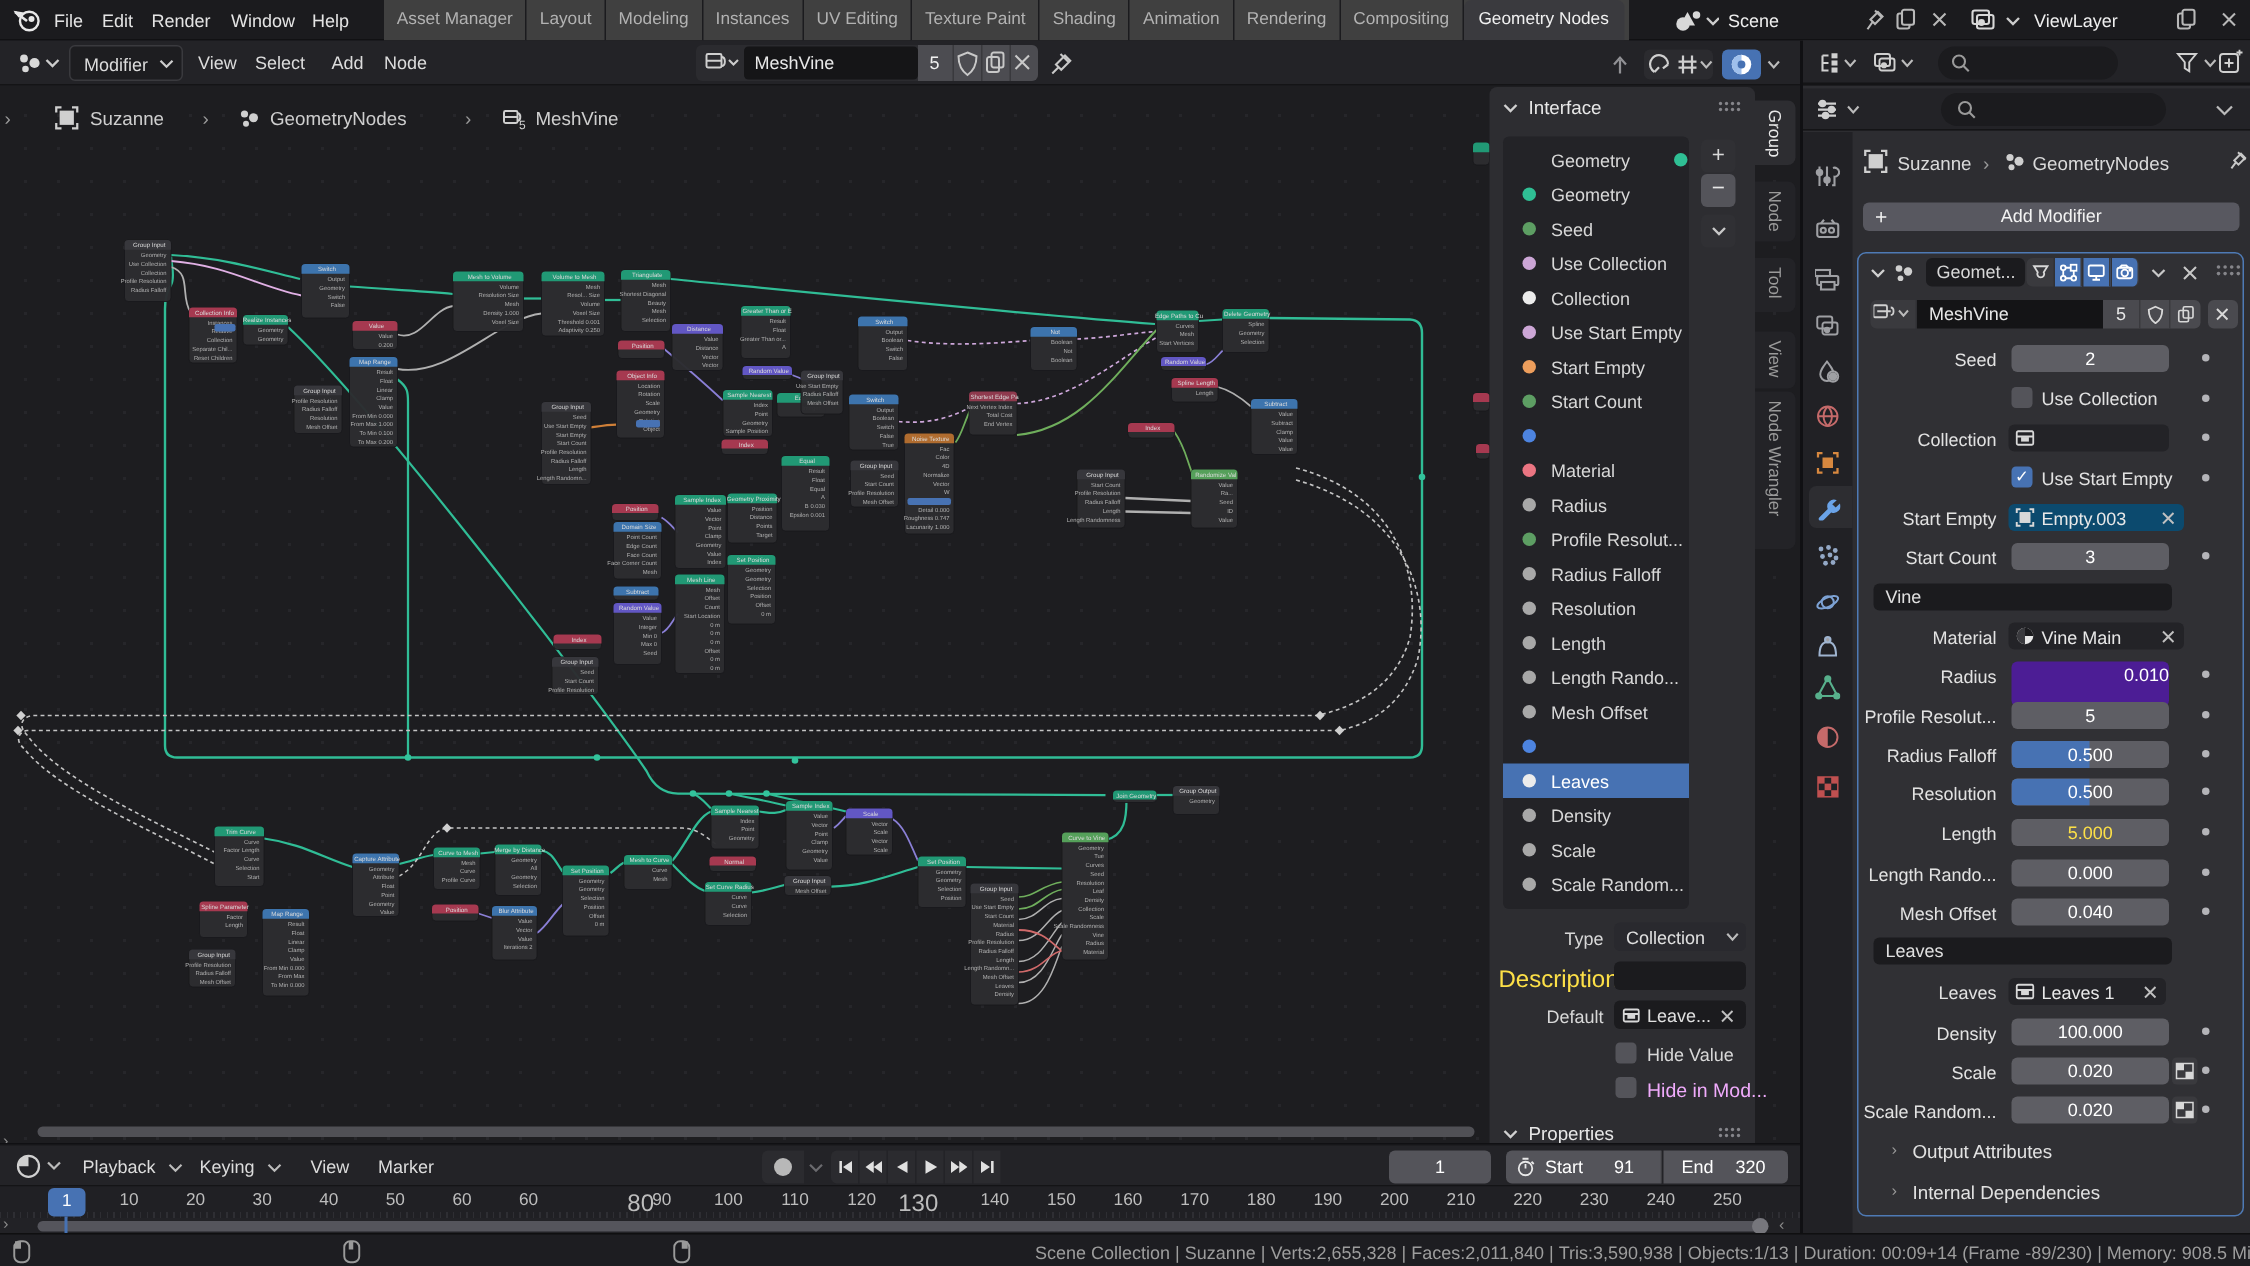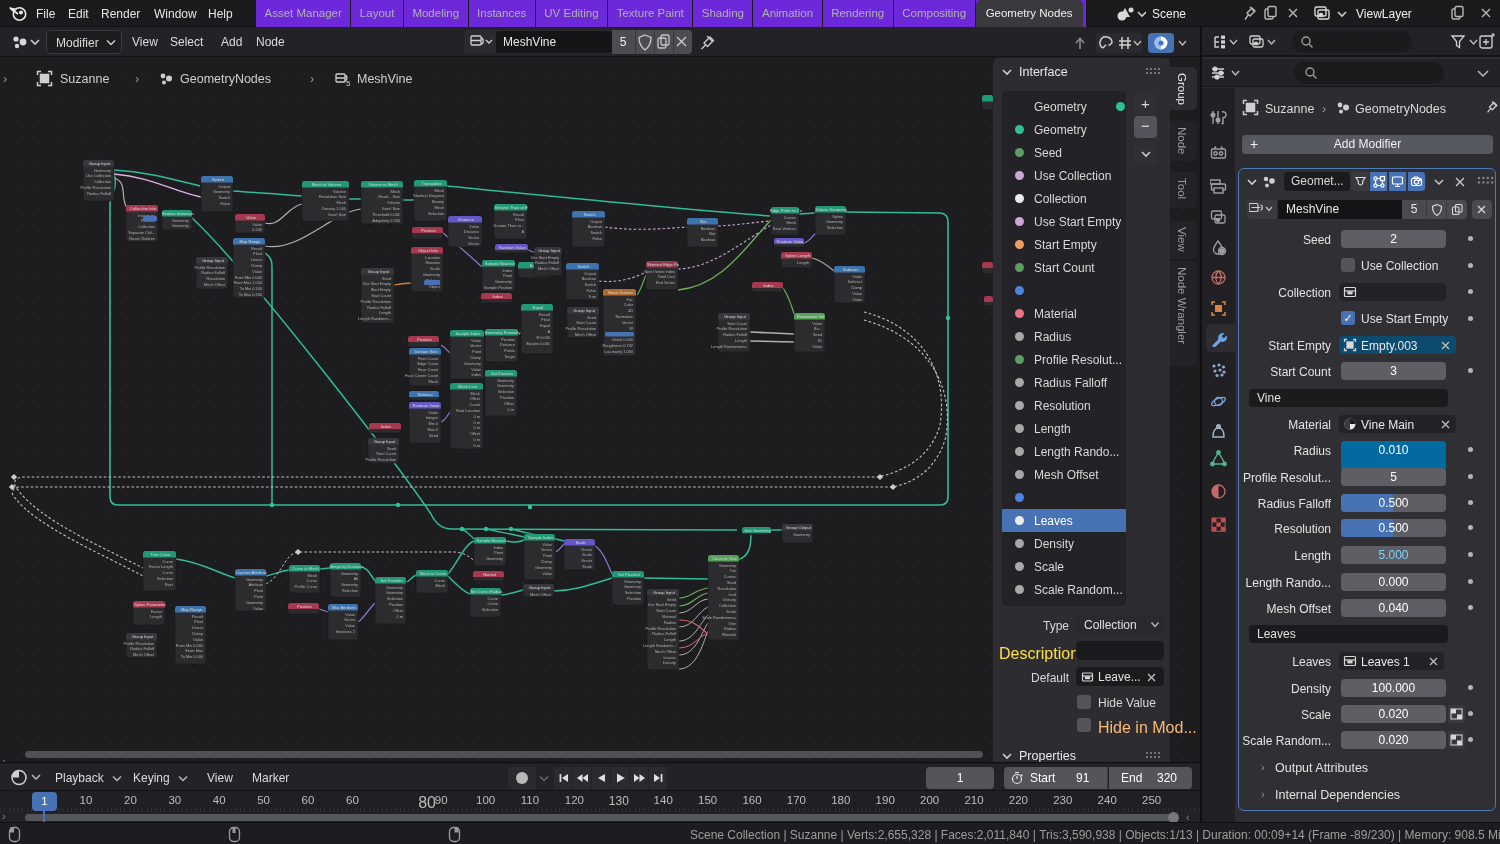--- a/index.html
+++ b/index.html
@@ -15,21 +15,21 @@
    <circle cx="11.5" cy="10" r="6.2" fill="none" stroke="#e8e8e8" stroke-width="1.6"></circle>
    <circle cx="13" cy="8.6" r="2" fill="#e8e8e8"></circle>
    <path d="M2,4 L10,10" stroke="#e8e8e8" stroke-width="1.8"></path>
    <path d="M1,3.2 L8,4.4 L4.4,7.6 Z" fill="#e8e8e8"></path>
  </svg>
  <div class="ab txt" style="left:36px;top:8px;color:#e4e4e4">File</div>
  <div class="ab txt" style="left:68px;top:8px;color:#e4e4e4">Edit</div>
  <div class="ab txt" style="left:101px;top:8px;color:#e4e4e4">Render</div>
  <div class="ab txt" style="left:154px;top:8px;color:#e4e4e4">Window</div>
  <div class="ab txt" style="left:208px;top:8px;color:#e4e4e4">Help</div>
- <div class="ab" style="left:256px;top:0;width:830px;height:27px;background:#6d28d9;display:flex;align-items:center;overflow:hidden">
+ <div class="ab" style="left:256px;top:0;width:830px;height:27px;background:#404040;display:flex;align-items:center;overflow:hidden">
    <div style="padding:0 8.5px;color:#b2b2b2;font-size:11.5px;height:27px;line-height:27px;white-space:nowrap;flex-shrink:0;border-right:1px solid #1b1b1e">Asset Manager</div>
    <div style="padding:0 8.5px;color:#b2b2b2;font-size:11.5px;height:27px;line-height:27px;white-space:nowrap;flex-shrink:0;border-right:1px solid #1b1b1e">Layout</div>
    <div style="padding:0 8.5px;color:#b2b2b2;font-size:11.5px;height:27px;line-height:27px;white-space:nowrap;flex-shrink:0;border-right:1px solid #1b1b1e">Modeling</div>
    <div style="padding:0 8.5px;color:#b2b2b2;font-size:11.5px;height:27px;line-height:27px;white-space:nowrap;flex-shrink:0;border-right:1px solid #1b1b1e">Instances</div>
    <div style="padding:0 8.5px;color:#b2b2b2;font-size:11.5px;height:27px;line-height:27px;white-space:nowrap;flex-shrink:0;border-right:1px solid #1b1b1e">UV Editing</div>
    <div style="padding:0 8.5px;color:#b2b2b2;font-size:11.5px;height:27px;line-height:27px;white-space:nowrap;flex-shrink:0;border-right:1px solid #1b1b1e">Texture Paint</div>
    <div style="padding:0 8.5px;color:#b2b2b2;font-size:11.5px;height:27px;line-height:27px;white-space:nowrap;flex-shrink:0;border-right:1px solid #1b1b1e">Shading</div>
    <div style="padding:0 8.5px;color:#b2b2b2;font-size:11.5px;height:27px;line-height:27px;white-space:nowrap;flex-shrink:0;border-right:1px solid #1b1b1e">Animation</div>
    <div style="padding:0 8.5px;color:#b2b2b2;font-size:11.5px;height:27px;line-height:27px;white-space:nowrap;flex-shrink:0;border-right:1px solid #1b1b1e">Rendering</div>
    <div style="padding:0 8.5px;color:#b2b2b2;font-size:11.5px;height:27px;line-height:27px;white-space:nowrap;flex-shrink:0;border-right:1px solid #1b1b1e">Compositing</div>
@@ -991,21 +991,21 @@
           </g>
         </svg>
         <div class="ab" style="left:22px;top:3px;color:#e0e0e0;font-size:12px">Leave...</div>
         <svg style="left:70px;top:5px" width="11" height="11" viewBox="0 0 11 11">
           <path d="M2,2 l7,7 M9,2 l-7,7" stroke="#c0c0c0" stroke-width="1.3"></path>
         </svg>
       </div>
 <div class="ab" style="left:84px;top:637px;width:14px;height:14px;background:#54545a;border-radius:3px"></div>
 <div class="ab" style="left:105px;top:638px;color:#d8d8d8;font-size:12px;white-space:nowrap">Hide Value</div>
 <div class="ab" style="left:84px;top:660px;width:14px;height:14px;background:#54545a;border-radius:3px"></div>
-<div class="ab" style="left:105px;top:661px;color:#fdba74;font-size:16px;white-space:nowrap">Hide in Mod...</div>
+<div class="ab" style="left:105px;top:661px;color:#f0abfc;font-size:13px;white-space:nowrap">Hide in Mod...</div>
 <svg style="left:8px;top:693px" width="12" height="10" viewBox="0 0 12 10">
         <path d="M2,3 l4,4 l4,-4" stroke="#d0d0d0" stroke-width="1.6" fill="none"></path>
       </svg>
 <div class="ab" style="left:26px;top:691px;color:#e8e8e8;font-size:12.5px">Properties</div>
 <svg style="left:152px;top:693px" width="16" height="10" viewBox="0 0 16 10">
         <g fill="#85858a">
           <circle cx="2" cy="2" r="1.1"></circle>
           <circle cx="6" cy="2" r="1.1"></circle>
           <circle cx="10" cy="2" r="1.1"></circle>
           <circle cx="14" cy="2" r="1.1"></circle>
@@ -1103,21 +1103,21 @@
 <div class="ab" style="left:154.79999999999998px;top:3px;width:40px;text-align:center;color:#bdbdbd;font-size:11.5px">30</div>
 <div class="ab" style="left:199.2px;top:3px;width:40px;text-align:center;color:#bdbdbd;font-size:11.5px">40</div>
 <div class="ab" style="left:243.60000000000002px;top:3px;width:40px;text-align:center;color:#bdbdbd;font-size:11.5px">50</div>
 <div class="ab" style="left:288.0px;top:3px;width:40px;text-align:center;color:#bdbdbd;font-size:11.5px">60</div>
 <div class="ab" style="left:332.40000000000003px;top:3px;width:40px;text-align:center;color:#bdbdbd;font-size:11.5px">60</div>
 <div class="ab" style="left:396px;top:3px;width:40px;text-align:right;color:#bdbdbd;font-size:16px">80</div>
 <div class="ab" style="left:421.2px;top:3px;width:40px;text-align:center;color:#bdbdbd;font-size:11.5px">90</div>
 <div class="ab" style="left:465.6px;top:3px;width:40px;text-align:center;color:#bdbdbd;font-size:11.5px">100</div>
 <div class="ab" style="left:510.0px;top:3px;width:40px;text-align:center;color:#bdbdbd;font-size:11.5px">110</div>
 <div class="ab" style="left:554.4px;top:3px;width:40px;text-align:center;color:#bdbdbd;font-size:11.5px">120</div>
-<div class="ab" style="left:598.8px;top:3px;width:40px;text-align:center;color:#bdbdbd;font-size:12px">130</div>
+<div class="ab" style="left:598.8px;top:3px;width:40px;text-align:left;color:#bdbdbd;font-size:16px">130</div>
 <div class="ab" style="left:643.2px;top:3px;width:40px;text-align:center;color:#bdbdbd;font-size:11.5px">140</div>
 <div class="ab" style="left:687.6px;top:3px;width:40px;text-align:center;color:#bdbdbd;font-size:11.5px">150</div>
 <div class="ab" style="left:732.0px;top:3px;width:40px;text-align:center;color:#bdbdbd;font-size:11.5px">160</div>
 <div class="ab" style="left:776.4px;top:3px;width:40px;text-align:center;color:#bdbdbd;font-size:11.5px">170</div>
 <div class="ab" style="left:820.8px;top:3px;width:40px;text-align:center;color:#bdbdbd;font-size:11.5px">180</div>
 <div class="ab" style="left:865.2px;top:3px;width:40px;text-align:center;color:#bdbdbd;font-size:11.5px">190</div>
 <div class="ab" style="left:909.6px;top:3px;width:40px;text-align:center;color:#bdbdbd;font-size:11.5px">200</div>
 <div class="ab" style="left:954.0px;top:3px;width:40px;text-align:center;color:#bdbdbd;font-size:11.5px">210</div>
 <div class="ab" style="left:998.4px;top:3px;width:40px;text-align:center;color:#bdbdbd;font-size:11.5px">220</div>
 <div class="ab" style="left:1042.8px;top:3px;width:40px;text-align:center;color:#bdbdbd;font-size:11.5px">230</div>
@@ -1445,39 +1445,39 @@
           <circle cx="7" cy="7" r="5.5" fill="#e8e8e8"></circle>
           <path d="M7,1.5 a5.5,5.5 0 0 0 0,11 Z" fill="#3a3a3e"></path>
           <path d="M7,7 L7,1.5 A5.5,5.5 0 0 1 12.5,7 Z" fill="#1b1b1e"></path>
         </svg>
         <div class="ab" style="left:22px;top:3px;color:#e8e8e8;font-size:12px">Vine Main</div>
         <svg style="left:101px;top:4px" width="11" height="11" viewBox="0 0 11 11">
           <path d="M2,2 l7,7 M9,2 l-7,7" stroke="#c0c0c0" stroke-width="1.3"></path>
         </svg>
       </div>
 <div class="ab" style="left:0px;top:275px;width:92px;color:#e2e2e2;font-size:12px;text-align:right;white-space:nowrap;overflow:hidden">Radius</div>
-<div class="ab" style="left:102px;top:272px;width:105px;height:30px;background:#0369a1;border-radius:4px;color:#fff;font-size:12px;text-align:center;line-height:18px">0.010</div>
+<div class="ab" style="left:102px;top:272px;width:105px;height:30px;background:#4c1d95;border-radius:4px;color:#fff;font-size:12px;text-align:right;line-height:18px">0.010</div>
 <div class="ab" style="left:229px;top:278px;width:5px;height:5px;border-radius:50%;background:#b4b4b8"></div>
 <div class="ab" style="left:0px;top:302px;width:92px;color:#e2e2e2;font-size:12px;text-align:right;white-space:nowrap;overflow:hidden">Profile Resolut...</div>
 <div class="ab" style="left:102px;top:299px;width:105px;height:18px;background:#5e5e64;border-radius:4px;color:#fff;font-size:12px;text-align:center;line-height:18px">5</div>
 <div class="ab" style="left:229px;top:305px;width:5px;height:5px;border-radius:50%;background:#b4b4b8"></div>
 <div class="ab" style="left:0px;top:328px;width:92px;color:#e2e2e2;font-size:12px;text-align:right;white-space:nowrap;overflow:hidden">Radius Falloff</div>
 <div class="ab" style="left:102px;top:325px;width:105px;height:18px;background:#5e5e64;border-radius:4px;overflow:hidden">
         <div class="ab" style="left:0;top:0;width:52px;height:18px;background:#4772b3"></div>
         <div class="ab" style="left:0;top:0;width:105px;height:18px;color:#fff;font-size:12px;text-align:center;line-height:18px">0.500</div>
       </div>
 <div class="ab" style="left:229px;top:331px;width:5px;height:5px;border-radius:50%;background:#b4b4b8"></div>
 <div class="ab" style="left:0px;top:353px;width:92px;color:#e2e2e2;font-size:12px;text-align:right;white-space:nowrap;overflow:hidden">Resolution</div>
 <div class="ab" style="left:102px;top:350px;width:105px;height:18px;background:#5e5e64;border-radius:4px;overflow:hidden">
         <div class="ab" style="left:0;top:0;width:52px;height:18px;background:#4772b3"></div>
         <div class="ab" style="left:0;top:0;width:105px;height:18px;color:#fff;font-size:12px;text-align:center;line-height:18px">0.500</div>
       </div>
 <div class="ab" style="left:229px;top:356px;width:5px;height:5px;border-radius:50%;background:#b4b4b8"></div>
 <div class="ab" style="left:0px;top:380px;width:92px;color:#e2e2e2;font-size:12px;text-align:right;white-space:nowrap;overflow:hidden">Length</div>
-<div class="ab" style="left:102px;top:377px;width:105px;height:18px;background:#5e5e64;border-radius:4px;color:#7dd3fc;font-size:12px;text-align:center;line-height:18px">5.000</div>
+<div class="ab" style="left:102px;top:377px;width:105px;height:18px;background:#5e5e64;border-radius:4px;color:#fde047;font-size:12px;text-align:center;line-height:18px">5.000</div>
 <div class="ab" style="left:229px;top:383px;width:5px;height:5px;border-radius:50%;background:#b4b4b8"></div>
 <div class="ab" style="left:0px;top:407px;width:92px;color:#e2e2e2;font-size:12px;text-align:right;white-space:nowrap;overflow:hidden">Length Rando...</div>
 <div class="ab" style="left:102px;top:404px;width:105px;height:18px;background:#5e5e64;border-radius:4px;color:#fff;font-size:12px;text-align:center;line-height:18px">0.000</div>
 <div class="ab" style="left:229px;top:410px;width:5px;height:5px;border-radius:50%;background:#b4b4b8"></div>
 <div class="ab" style="left:0px;top:433px;width:92px;color:#e2e2e2;font-size:12px;text-align:right;white-space:nowrap;overflow:hidden">Mesh Offset</div>
 <div class="ab" style="left:102px;top:430px;width:105px;height:18px;background:#5e5e64;border-radius:4px;color:#fff;font-size:12px;text-align:center;line-height:18px">0.040</div>
 <div class="ab" style="left:229px;top:436px;width:5px;height:5px;border-radius:50%;background:#b4b4b8"></div>
 <div class="ab" style="left:10px;top:456px;width:199px;height:18px;background:#1b1b1e;border-radius:4px;color:#e0e0e0;font-size:12px;line-height:18px;padding-left:8px">Leaves</div>
 <div class="ab" style="left:0px;top:486px;width:92px;color:#e2e2e2;font-size:12px;text-align:right;white-space:nowrap;overflow:hidden">Leaves</div>
 <div class="ab" style="left:100px;top:483px;width:105px;height:18px;background:#232327;border-radius:4px">

